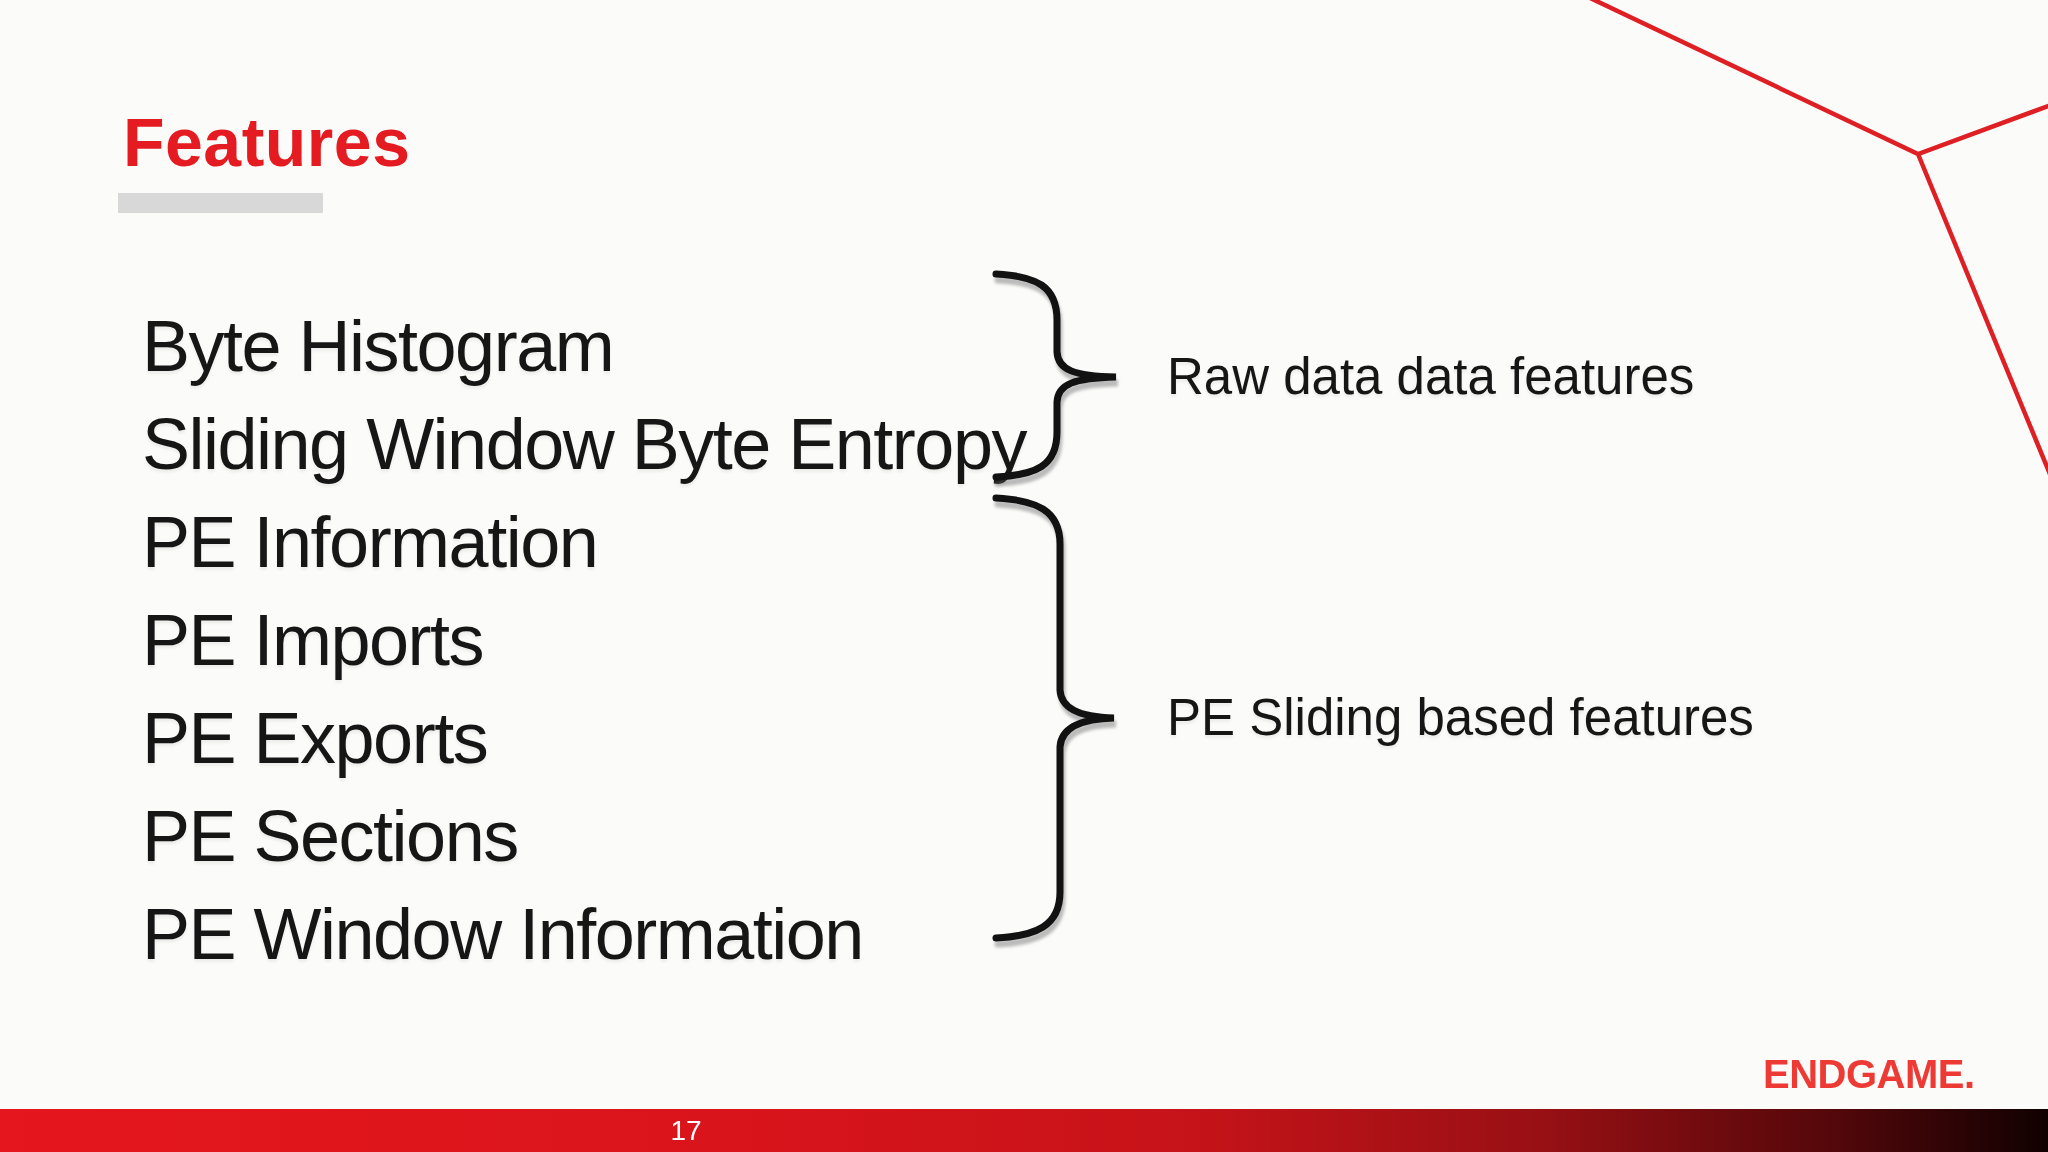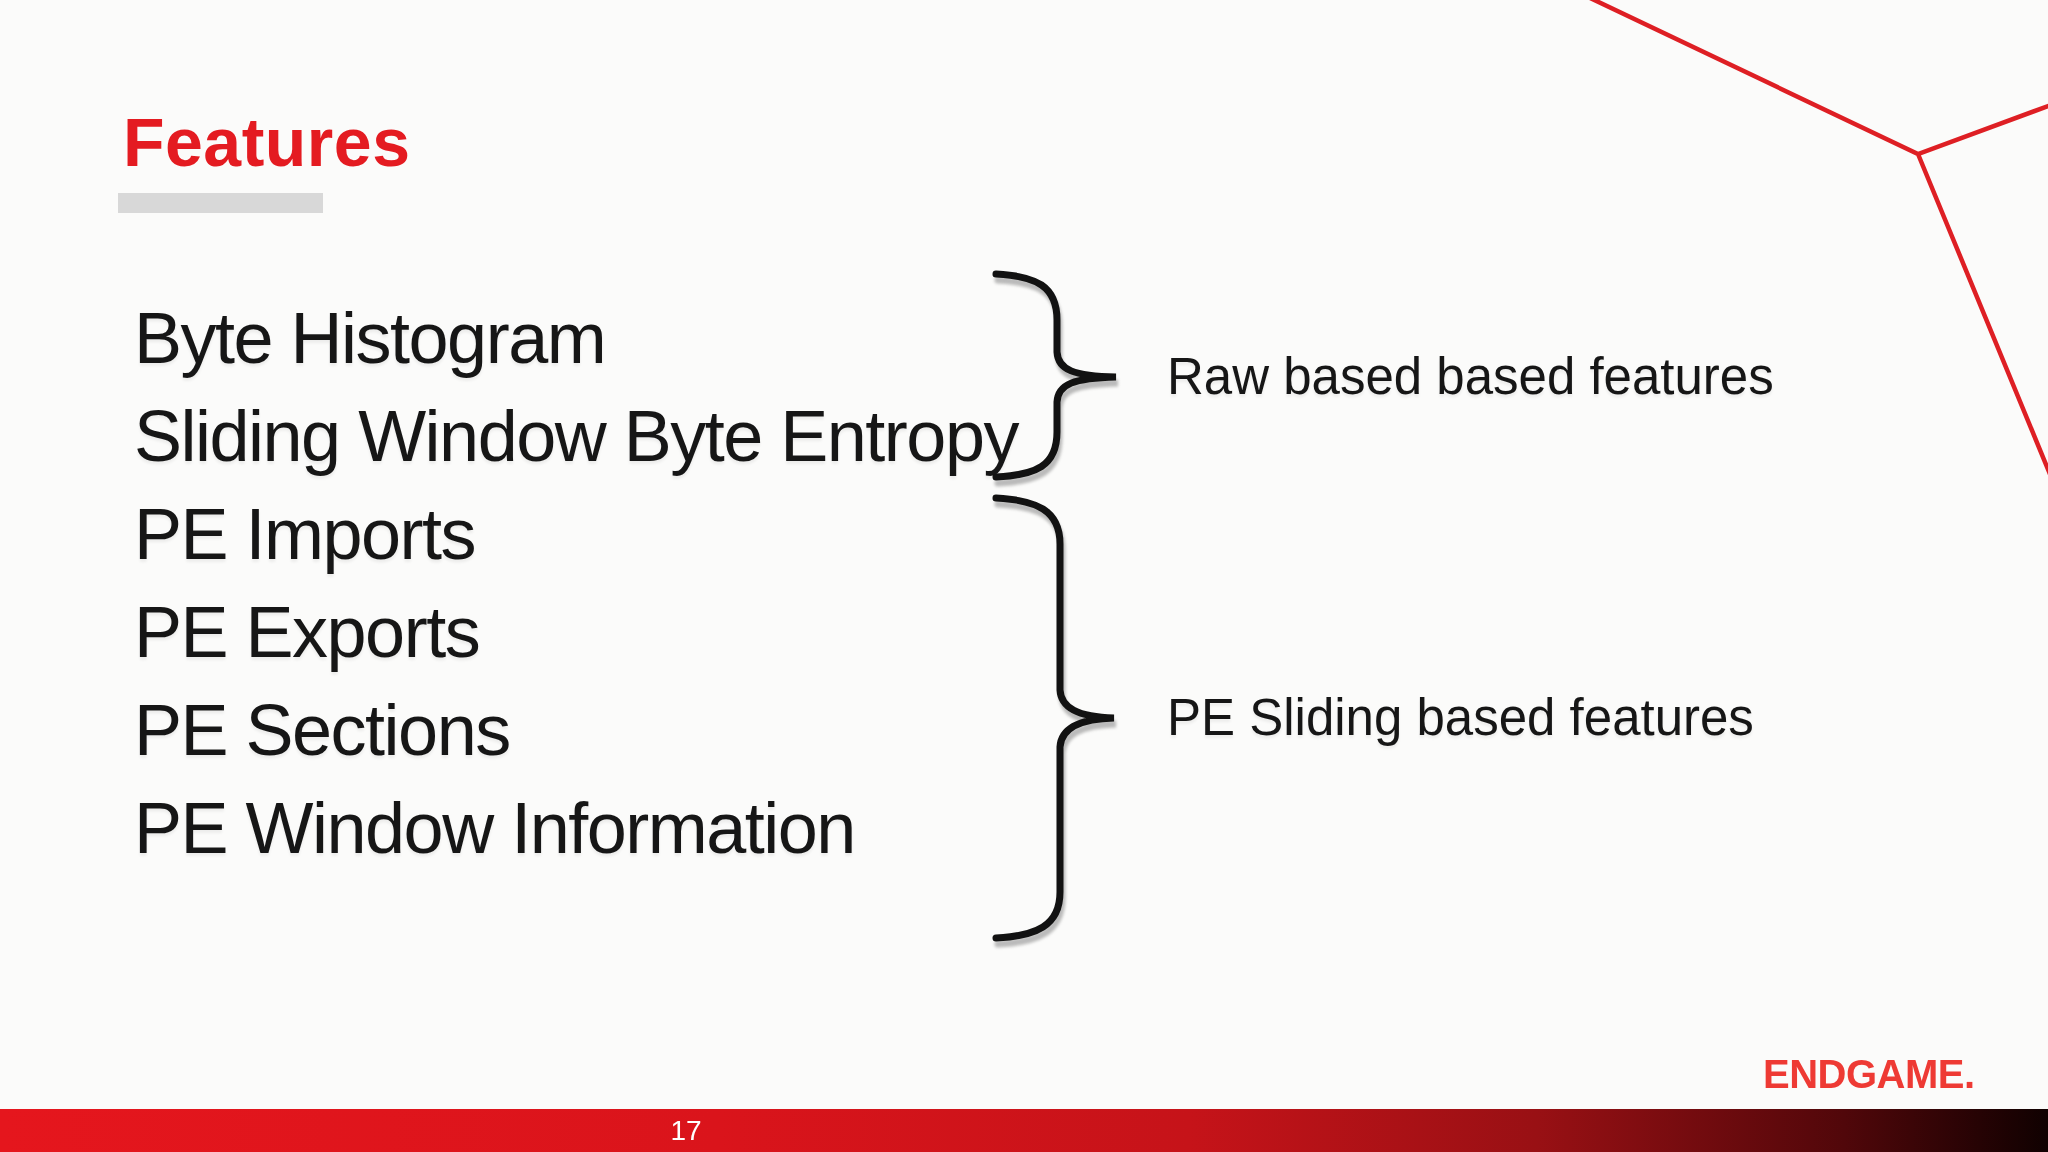--- a/index.html
+++ b/index.html
@@ -27,21 +27,21 @@
     top: 193px;
     width: 205px;
     height: 20px;
     background: #d8d8d8;
   }
   .feature-list {
     position: absolute;
     left: 126px;
     top: 281px;
     list-style: none;
-    margin: 8px;
+    margin: 16px;
     padding: 0;
   }
   .feature-list li {
     font-size: 72px;
     line-height: 98px;
     letter-spacing: -1.5px;
     color: #161616;
     white-space: nowrap;
     text-shadow: 0 3px 3px rgba(0,0,0,0.06);
   }
@@ -109,20 +109,21 @@
 <body>
 
 <div class="slide">
 
   <div class="title">Features</div>
   <div class="title-underline"></div>
 
   <ul class="feature-list">
     <li>Byte Histogram</li>
     <li>Sliding Window Byte Entropy</li>
+    <li>PE Information</li>
     <li>PE Imports</li>
     <li>PE Exports</li>
     <li>PE Sections</li>
     <li>PE Window Information</li>
   </ul>
 
   <svg class="annotation-svg" viewBox="0 0 2048 1152" xmlns="http://www.w3.org/2000/svg">
 
     <path class="brace" d="M 996 274
              C 1036 276, 1057 286, 1057 320
@@ -136,21 +137,21 @@
              C 1036 500, 1060 510, 1060 544
              L 1060 690
              C 1061 708, 1078 717, 1114 718
              C 1078 719, 1061 729, 1060 747
              L 1060 892
              C 1060 926, 1036 936, 996 938"></path>
 
     <path class="corner-line" d="M 1588 -3 L 1918 154 L 2051 105 M 1918 154 L 2052 479"></path>
   </svg>
 
-  <div class="group-label raw">Raw based based features</div>
+  <div class="group-label raw">Raw data data features</div>
   <div class="group-label pe">PE Sliding based features</div>
 
   <div class="logo">ENDGAME.</div>
 
   <div class="footer-bar"></div>
   <div class="page-number">17</div>
 
 </div>
 
 </body></html>

